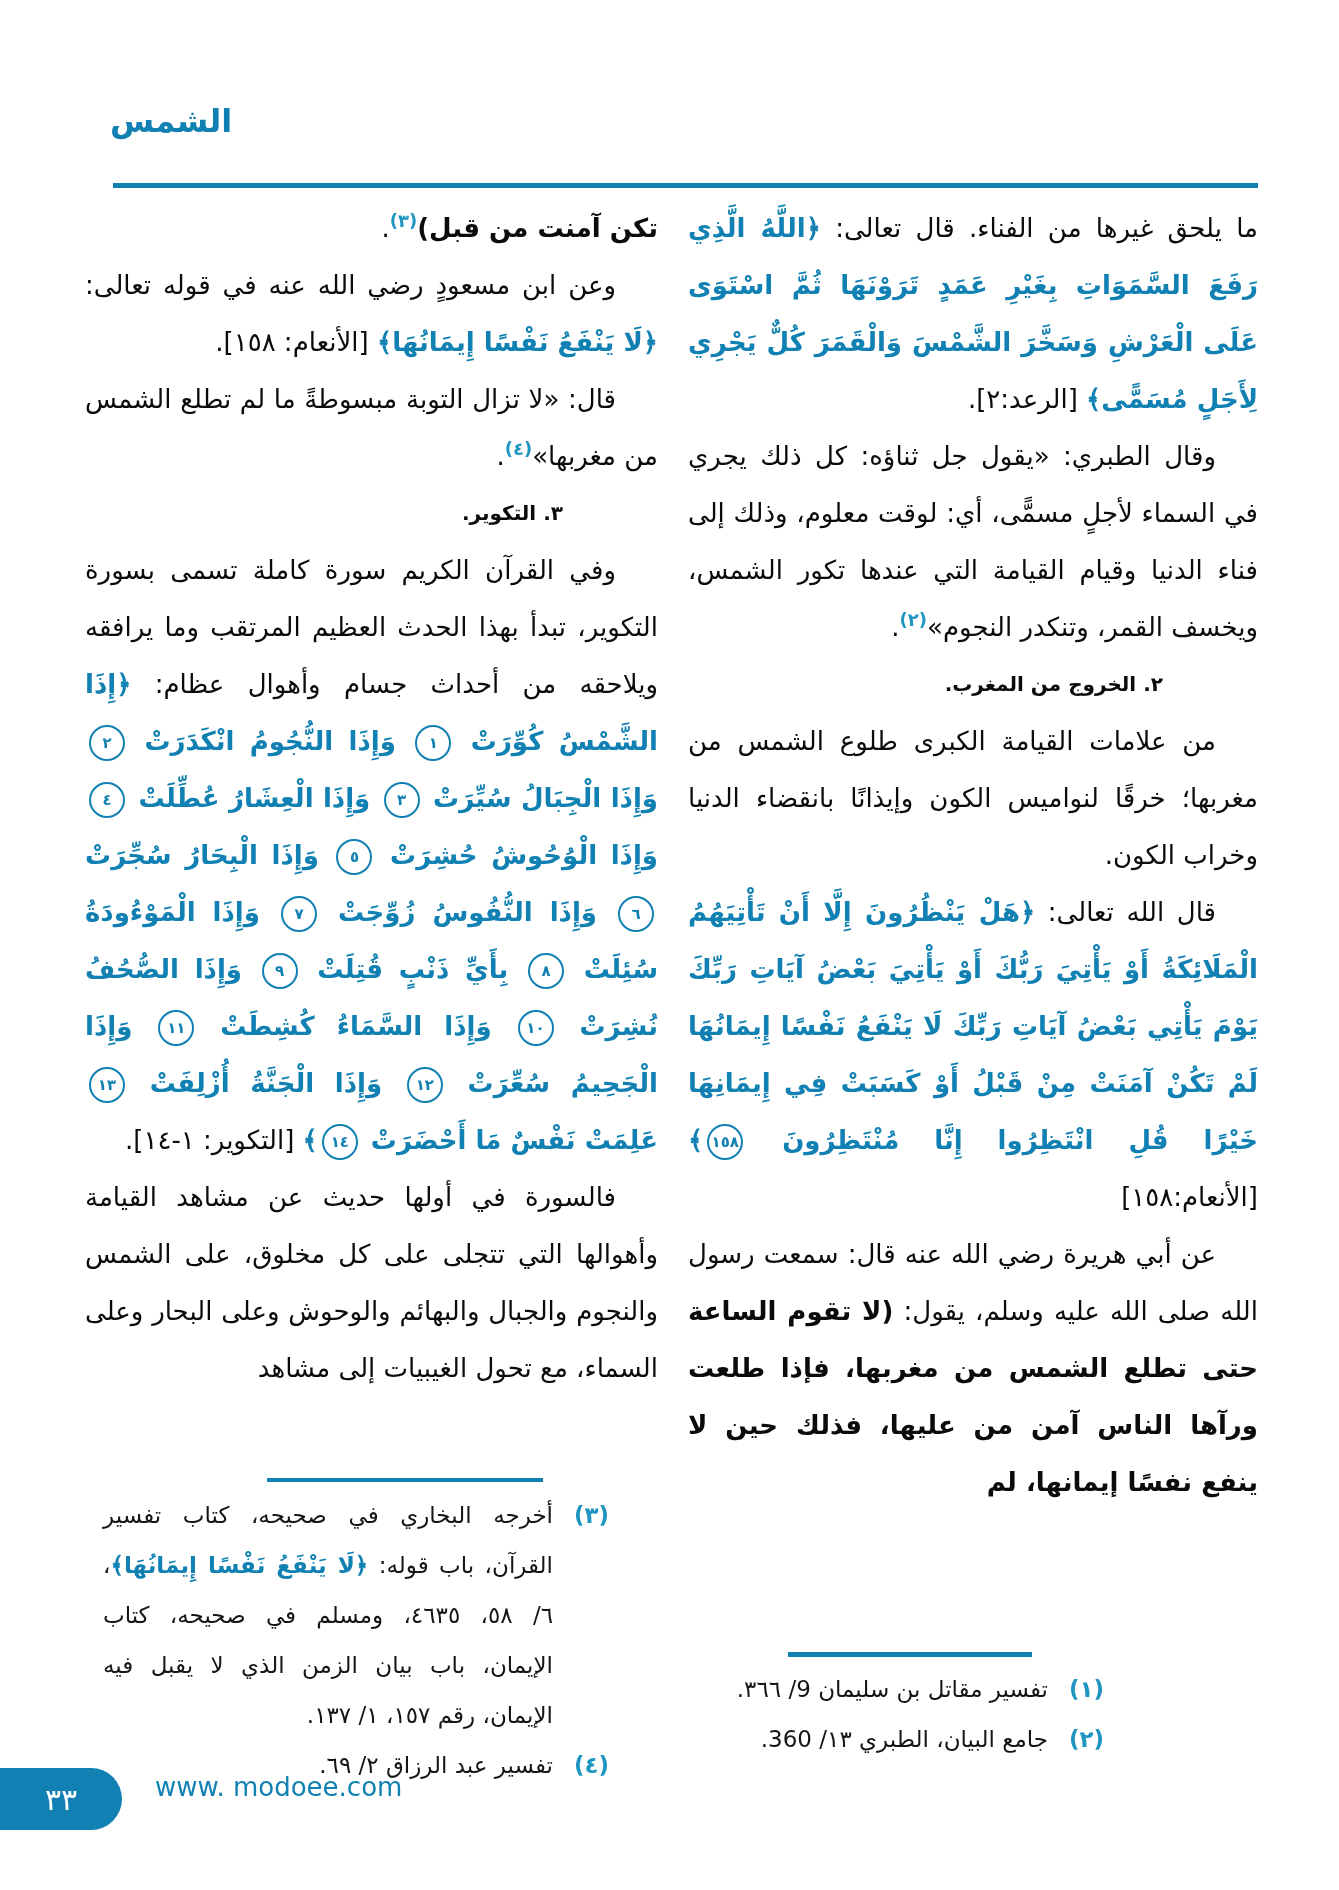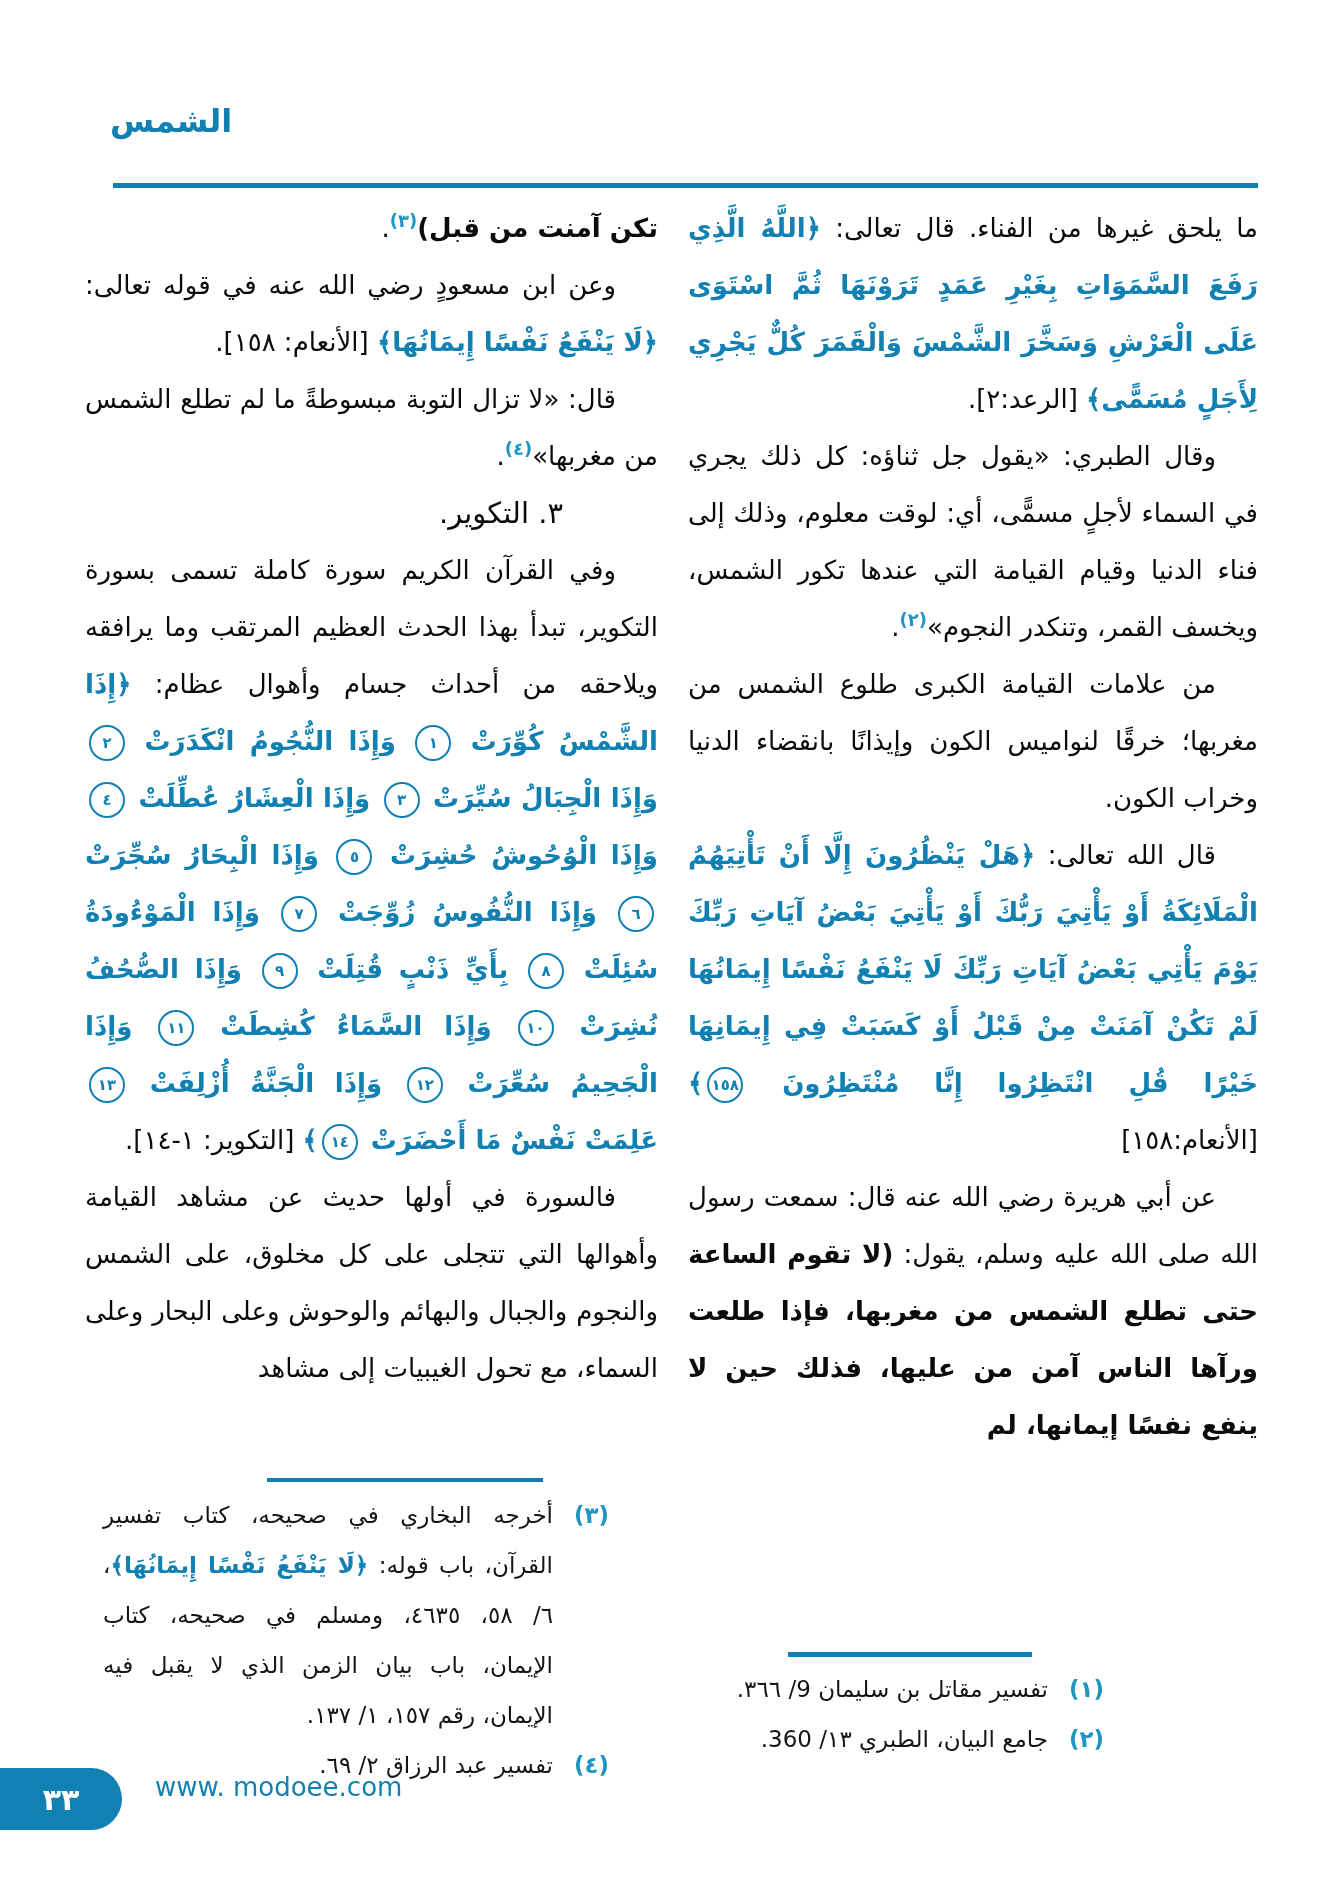--- a/index.html
+++ b/index.html
@@ -18,21 +18,21 @@
   }
   .col {
     position:absolute; direction:rtl; text-align:justify; color:#0b0b0b;
     font-size:26px; line-height:57px; overflow:hidden;
   }
   .col-right { top:200px; left:688px; width:570px; height:1442px; }
   .col-left  { top:200px; left:85px;  width:573px; height:1268px; }
   .col p { margin:0; text-indent:42px; }
   .col p.cont { text-indent:0; }
   .section-heading {
-    margin:0; font-size:29px; font-weight:normal; line-height:57px;
+    margin:0; font-size:20px; font-weight:bold; line-height:57px;
     text-indent:95px; color:#0b0b0b;
   }
   .seg-n { }
   .seg-b { font-weight:bold; }
   .seg-q { color:var(--accent); font-weight:bold;margin-top:32px; }
   .seg-f { color:#1f95c2; font-size:18px; vertical-align:super; line-height:0; font-weight:bold; }
   .seg-m {
     display:inline-flex; align-items:center; justify-content:center;
     width:36px; height:36px; box-sizing:border-box; border:2px solid var(--accent);
     border-radius:50%; color:var(--accent); font-size:15px; font-weight:bold;
@@ -49,36 +49,37 @@
   .fn-right { left:726px; top:1664px; width:378px; }
   .fn-left  { left:103px; top:1490px; width:506px; }
   .fn-item { display:flex; flex-direction:row; }
   .fn-marker {
     flex:0 0 52px; color:#1f95c2; font-weight:bold; text-align:right; white-space:nowrap;
   }
   .fn-text { flex:1 1 auto; padding-right:4px; }
   .page-pill {
     position:absolute; left:0; top:1768px; width:122px; height:62px;
     background:var(--accent); border-radius:0 31px 31px 0; color:#ffffff;
-    display:flex; align-items:center; justify-content:center; font-size:30px; font-weight:bold;
+    display:flex; align-items:center; justify-content:center; font-size:30px; font-weight:normal;
   }
   .website {
     position:absolute; left:155px; top:1772px; font-size:26px; color:var(--accent);
     text-decoration:none; font-family:"DejaVu Sans", sans-serif;
   }
 </style>
 </head>
 <body>
 
 <div class="header-title">الشمس</div>
 <div class="header-rule"></div>
 
 <div class="col col-right">
   <p class="cont"><span class="seg-n">ما يلحق غيرها من الفناء. قال تعالى: </span><span class="seg-q">﴿اللَّهُ الَّذِي رَفَعَ السَّمَوَاتِ بِغَيْرِ عَمَدٍ تَرَوْنَهَا ثُمَّ اسْتَوَى عَلَى الْعَرْشِ وَسَخَّرَ الشَّمْسَ وَالْقَمَرَ كُلٌّ يَجْرِي لِأَجَلٍ مُسَمًّى﴾</span><span class="seg-n"> [الرعد:٢].</span></p>
   <p><span class="seg-n">وقال الطبري: «يقول جل ثناؤه: كل ذلك يجري في السماء لأجلٍ مسمًّى، أي: لوقت معلوم، وذلك إلى فناء الدنيا وقيام القيامة التي عندها تكور الشمس، ويخسف القمر، وتنكدر النجوم»</span><span class="seg-f">(٢)</span><span class="seg-n">.</span></p>
+  <h2 class="section-heading">٢. الخروج من المغرب.</h2>
   <p><span class="seg-n">من علامات القيامة الكبرى طلوع الشمس من مغربها؛ خرقًا لنواميس الكون وإيذانًا بانقضاء الدنيا وخراب الكون.</span></p>
   <p><span class="seg-n">قال الله تعالى: </span><span class="seg-q">﴿هَلْ يَنْظُرُونَ إِلَّا أَنْ تَأْتِيَهُمُ الْمَلَائِكَةُ أَوْ يَأْتِيَ رَبُّكَ أَوْ يَأْتِيَ بَعْضُ آيَاتِ رَبِّكَ يَوْمَ يَأْتِي بَعْضُ آيَاتِ رَبِّكَ لَا يَنْفَعُ نَفْسًا إِيمَانُهَا لَمْ تَكُنْ آمَنَتْ مِنْ قَبْلُ أَوْ كَسَبَتْ فِي إِيمَانِهَا خَيْرًا قُلِ انْتَظِرُوا إِنَّا مُنْتَظِرُونَ </span><span class="seg-m">١٥٨</span><span class="seg-q">﴾</span><span class="seg-n"> [الأنعام:١٥٨]</span></p>
   <p><span class="seg-n">عن أبي هريرة رضي الله عنه قال: سمعت رسول الله صلى الله عليه وسلم، يقول: </span><span class="seg-b">(لا تقوم الساعة حتى تطلع الشمس من مغربها، فإذا طلعت ورآها الناس آمن من عليها، فذلك حين لا ينفع نفسًا إيمانها، لم</span></p>
 </div>
 
 <div class="col col-left">
   <p class="cont"><span class="seg-b">تكن آمنت من قبل)</span><span class="seg-f">(٣)</span><span class="seg-n">.</span></p>
   <p><span class="seg-n">وعن ابن مسعودٍ رضي الله عنه في قوله تعالى: </span><span class="seg-q">﴿لَا يَنْفَعُ نَفْسًا إِيمَانُهَا﴾</span><span class="seg-n"> [الأنعام: ١٥٨].</span></p>
   <p><span class="seg-n">قال: «لا تزال التوبة مبسوطةً ما لم تطلع الشمس من مغربها»</span><span class="seg-f">(٤)</span><span class="seg-n">.</span></p>
   <h2 class="section-heading">٣. التكوير.</h2>

